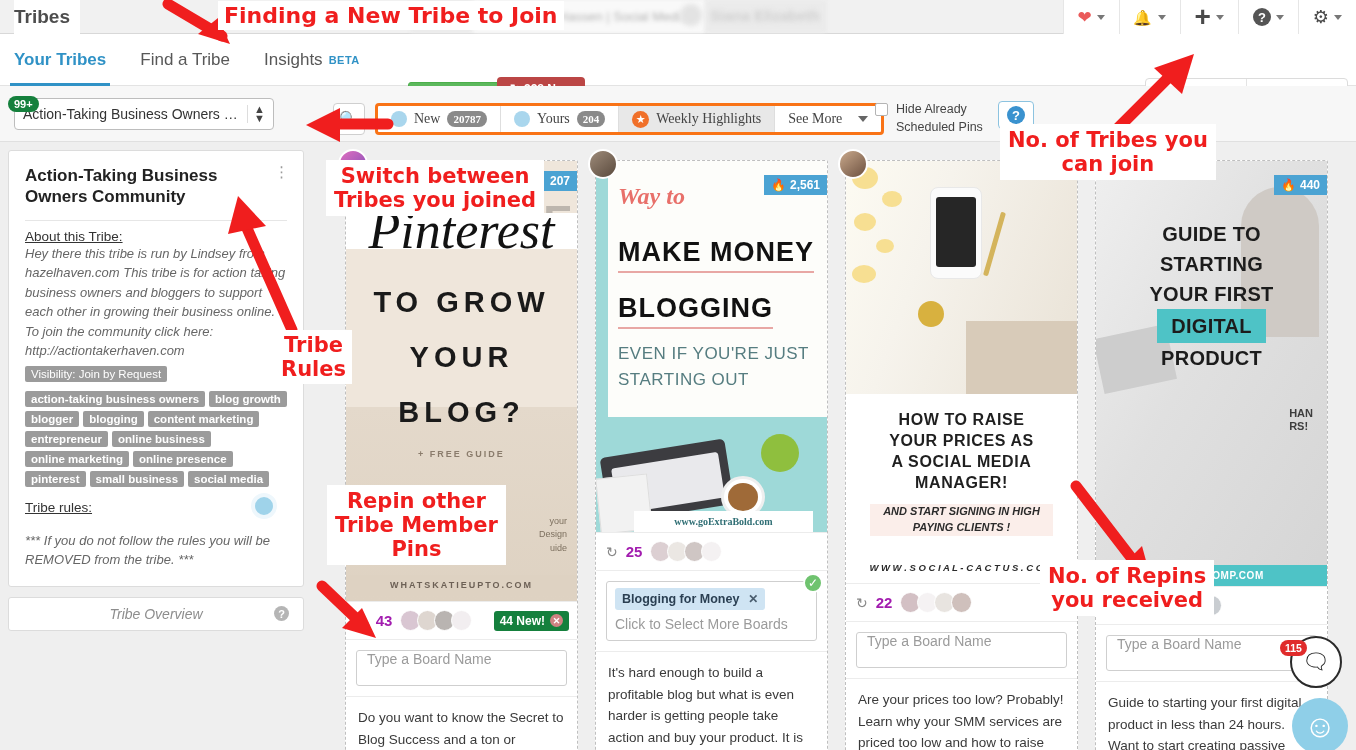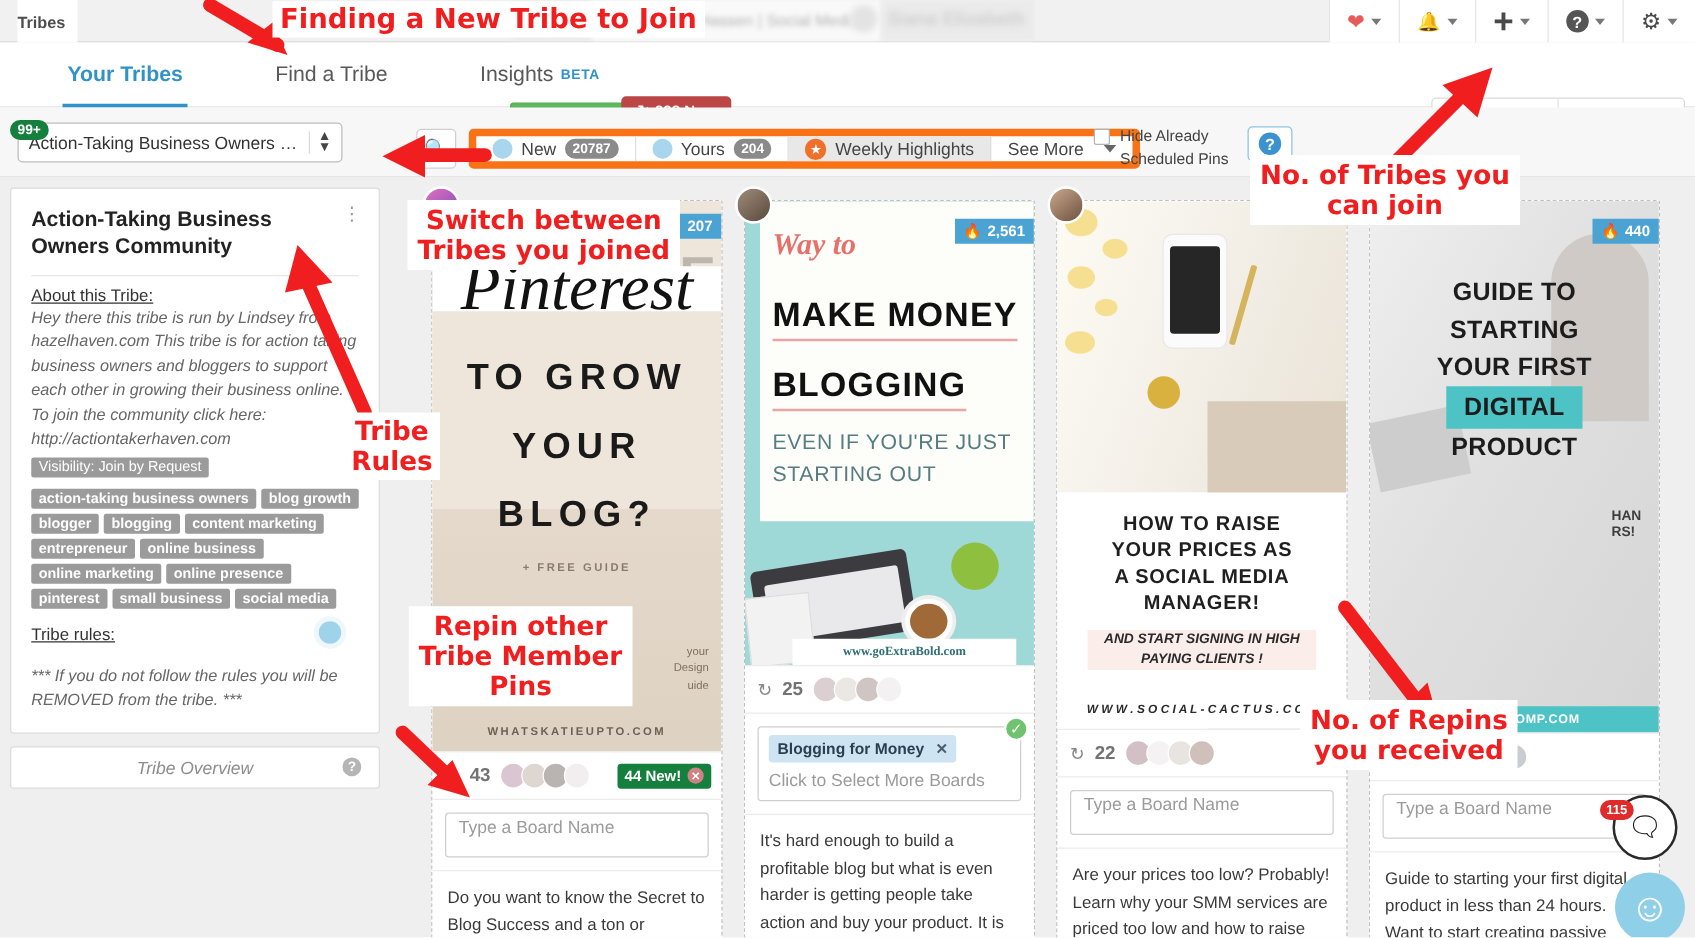--- a/index.html
+++ b/index.html
@@ -20,21 +20,21 @@
     height:33px; display:flex; align-items:center; gap:6px;
     padding:0 14px; font-size:13px; color:#b9b9b9;
     border-right:1px solid #e2e2e2;
     filter: blur(2.2px); opacity:.85; white-space:nowrap;
     background:#eaeaea;
   }
   .btab.active { background:#fbfbfb; color:#a8a8a8; }
   .btab .fav { width:15px;height:15px;border-radius:50%;background:#ddd; flex:0 0 auto;}
   .brand {
     position:absolute; left:14px; top:0; height:34px; display:flex; align-items:center;
-    font-size:13px; font-weight:bold; color:#4d4d4d; background:#fff;
+    font-size:19px; font-weight:bold; color:#4d4d4d; background:#fff;
     padding-right:10px; z-index:4;
   }
   .header-right {
     position:absolute; right:0; top:0; height:34px; display:flex; align-items:stretch; z-index:4;
   }
   .hr-item {
     display:flex; align-items:center; gap:5px; padding:0 14px;
     border-left:1px solid #e6e6e6; background:#fff; color:#595959;
   }
   .caret-dn { width:0;height:0;border-left:4px solid transparent;border-right:4px solid transparent;border-top:5px solid #777; }
@@ -51,21 +51,21 @@
   .ghost-user .av { width:22px;height:22px;border-radius:50%;background:#e3e3e3; }
 
   
   .nav-row {
     position:absolute; top:34px; left:0; width:1356px; height:52px;
     background:#fff; border-bottom:1px solid #e3e3e3;
   }
   .nav-tabs { position:absolute; left:10px; top:0; height:52px; display:flex; align-items:center; gap:26px; }
   .nav-tab {
     font-size:17px; color:#585858; height:52px; display:flex; align-items:center;
-    padding:0 4px; position:relative;margin-left:40px;
+    padding:0 4px; position:relative;
   }
   .nav-tab.active { color:#3092c6; font-weight:bold; }
   .nav-tab.active:after {
     content:""; position:absolute; left:0; right:0; bottom:0; height:3px; background:#3092c6;
   }
   .beta {
     font-size:11px; color:#3092c6; font-weight:bold; letter-spacing:.5px; margin-left:6px;
     align-self:center;
   }
   .btn-create {
@@ -112,21 +112,21 @@
     position:absolute; left:4px; top:-6px; background:#15803d; color:#fff;
     border-radius:10px; font-size:11px; font-weight:bold; padding:2px 6px; z-index:3;
   }
   .search-btn {
     position:absolute; left:333px; top:103px; width:32px; height:32px;
     border:1px solid #cfcfcf; border-radius:4px; background:#fff;
     display:flex; align-items:center; justify-content:center; color:#8b8b8b; font-size:15px;
   }
   .filter-group {
     position:absolute; left:375px; top:103px; height:32px; display:flex;
-    border:6px solid #f97316; border-radius:4px; background:#fff; overflow:hidden;
+    border:3px solid #f97316; border-radius:4px; background:#fff; overflow:hidden;font-family:Liberation Serif, serif;
   }
   .fbtn { display:flex; align-items:center; gap:7px; padding:0 13px; font-size:14px;
           color:#444; border-right:1px solid #dedede; position:relative; }
   .fbtn:last-child{ border-right:none; }
   .fbtn.sel { background:#e8e8e8; }
   .dot-blue { width:16px;height:16px;border-radius:50%;background:#a9d6ed; }
   .pill { background:#8a8a8a; color:#fff; font-size:11px; font-weight:bold; border-radius:9px; padding:2px 6px; }
   .star-ico { width:17px;height:17px;border-radius:50%;background:#f0702a;color:#fff;
               font-size:11px;display:flex;align-items:center;justify-content:center; }
   .caret-sm { width:0;height:0;border-left:5px solid transparent;border-right:5px solid transparent;border-top:6px solid #666; }
@@ -173,32 +173,32 @@
   
   .pin-col { position:absolute; top:18px; width:233px; }
   .pin-card { background:#fff; border:1px dashed #bfbfbf; border-radius:2px; position:relative; }
   .pin-av { position:absolute; left:-8px; top:-12px; width:30px;height:30px;border-radius:50%;
             border:2px solid #fff; z-index:5; overflow:hidden; }
   .hot-badge { position:absolute; right:0; top:10px; background:#4ba3d3; color:#fff;
                font-size:12px; font-weight:bold; padding:3px 7px; display:flex; align-items:center; gap:4px; z-index:4; }
   .pin-img { width:100%; position:relative; overflow:hidden; }
   .pin-stats { display:flex; align-items:center; gap:8px; padding:8px 10px; border-top:1px solid #ececec; position:relative; }
   .repin-ico { color:#888; font-size:14px; }
-  .repin-n { font-size:15px; font-weight:bold; color:#737373; }
+  .repin-n { font-size:15px; font-weight:bold; color:#a21caf; }
   .av-row { display:flex; }
   .av-dot { width:21px;height:21px;border-radius:50%;border:1px solid #fff;margin-left:-4px;background:#e2e2e2; }
   .av-dot:first-child{margin-left:0;}
   .new-chip { position:absolute; right:8px; background:#15803d; color:#fff; font-size:12px; font-weight:bold;
               border-radius:3px; padding:3px 6px; display:flex; align-items:center; gap:5px; }
   .new-chip .x { width:13px;height:13px;border-radius:50%;background:#cf8282;color:#fff;font-size:9px;
                  display:flex;align-items:center;justify-content:center; }
   .board-wrap { padding:10px; border-top:1px solid #ececec; position:relative; }
   .board-input {
-    border:1px solid #cfcfcf; border-radius:3px; height:36px; padding:16px 10px;
-    display:flex; align-items:flex-end; font-size:14px; color:#9b9b9b; background:#fff;
+    border:1px solid #cfcfcf; border-radius:3px; height:36px; padding:0 10px;
+    display:flex; align-items:flex-start; font-size:14px; color:#9b9b9b; background:#fff;
   }
   .board-multi { border:1px solid #cfcfcf; border-radius:3px; padding:6px 8px 8px; background:#fff; }
   .board-chip { display:inline-flex; align-items:center; gap:9px; background:#cfe4f3; color:#2a3f52;
                 font-size:12.5px; font-weight:bold; border-radius:3px; padding:4px 7px; }
   .board-chip .x { color:#4a5d6e; font-size:12px; }
   .board-more { font-size:14px; color:#9b9b9b; margin-top:6px; }
   .check-ok { position:absolute; right:4px; top:2px; width:20px;height:20px;border-radius:50%;
               background:#6fc36f; color:#fff; font-size:12px; display:flex;align-items:center;justify-content:center; border:2px solid #fff;}
   .pin-desc { padding:10px 12px 12px; border-top:1px solid #ececec; font-size:13.5px; color:#3a3a3a; line-height:1.6; }
 

